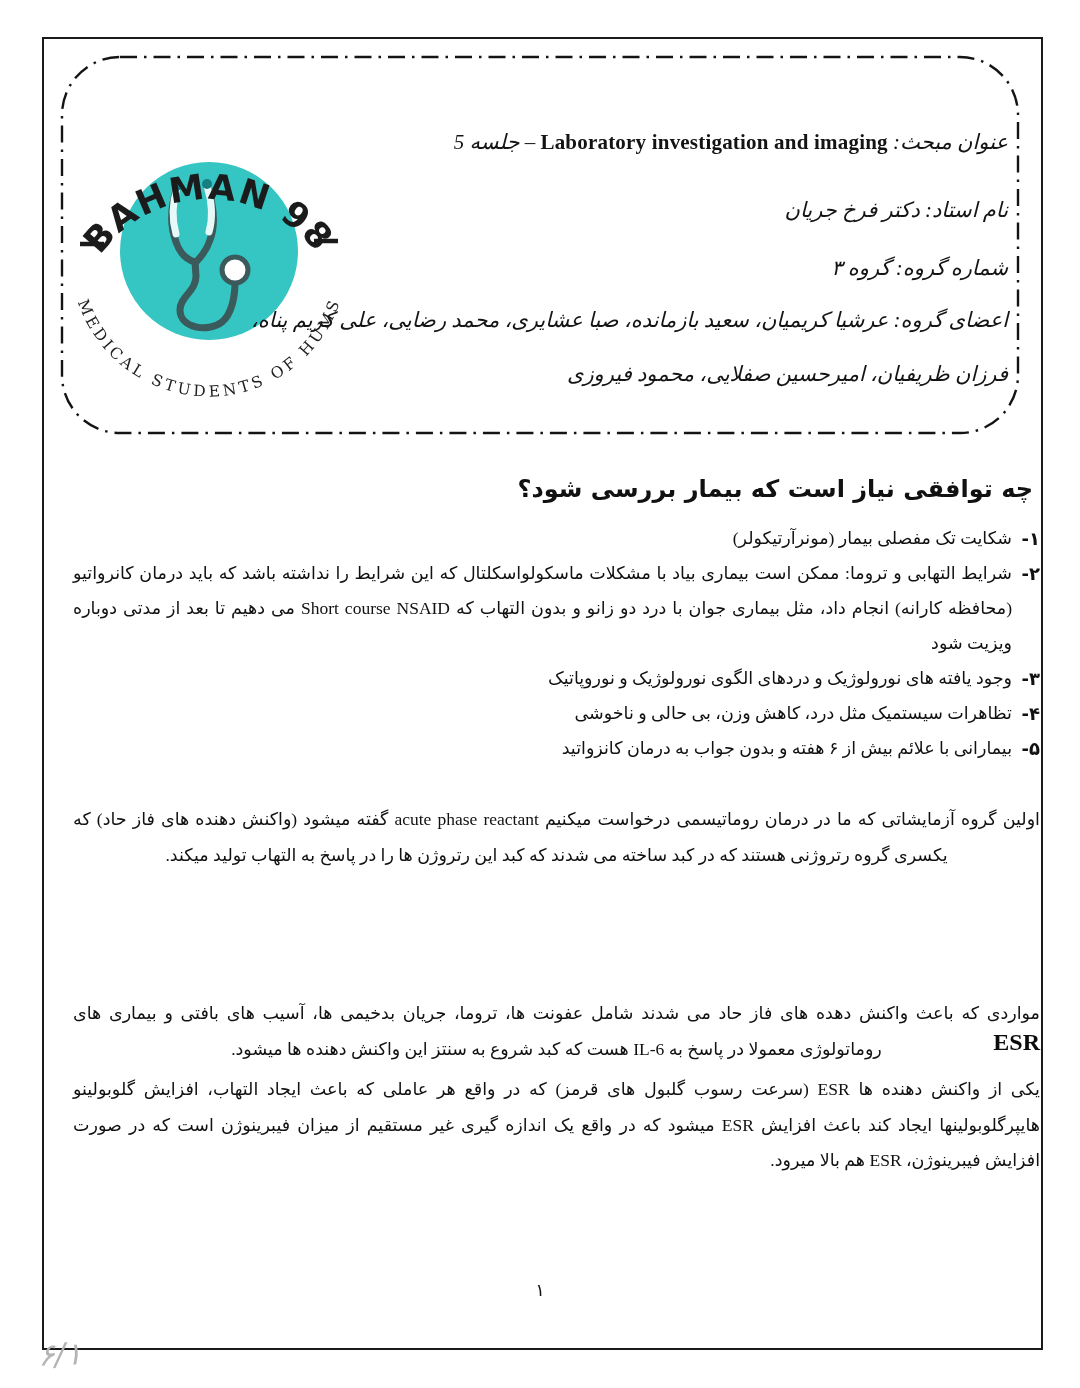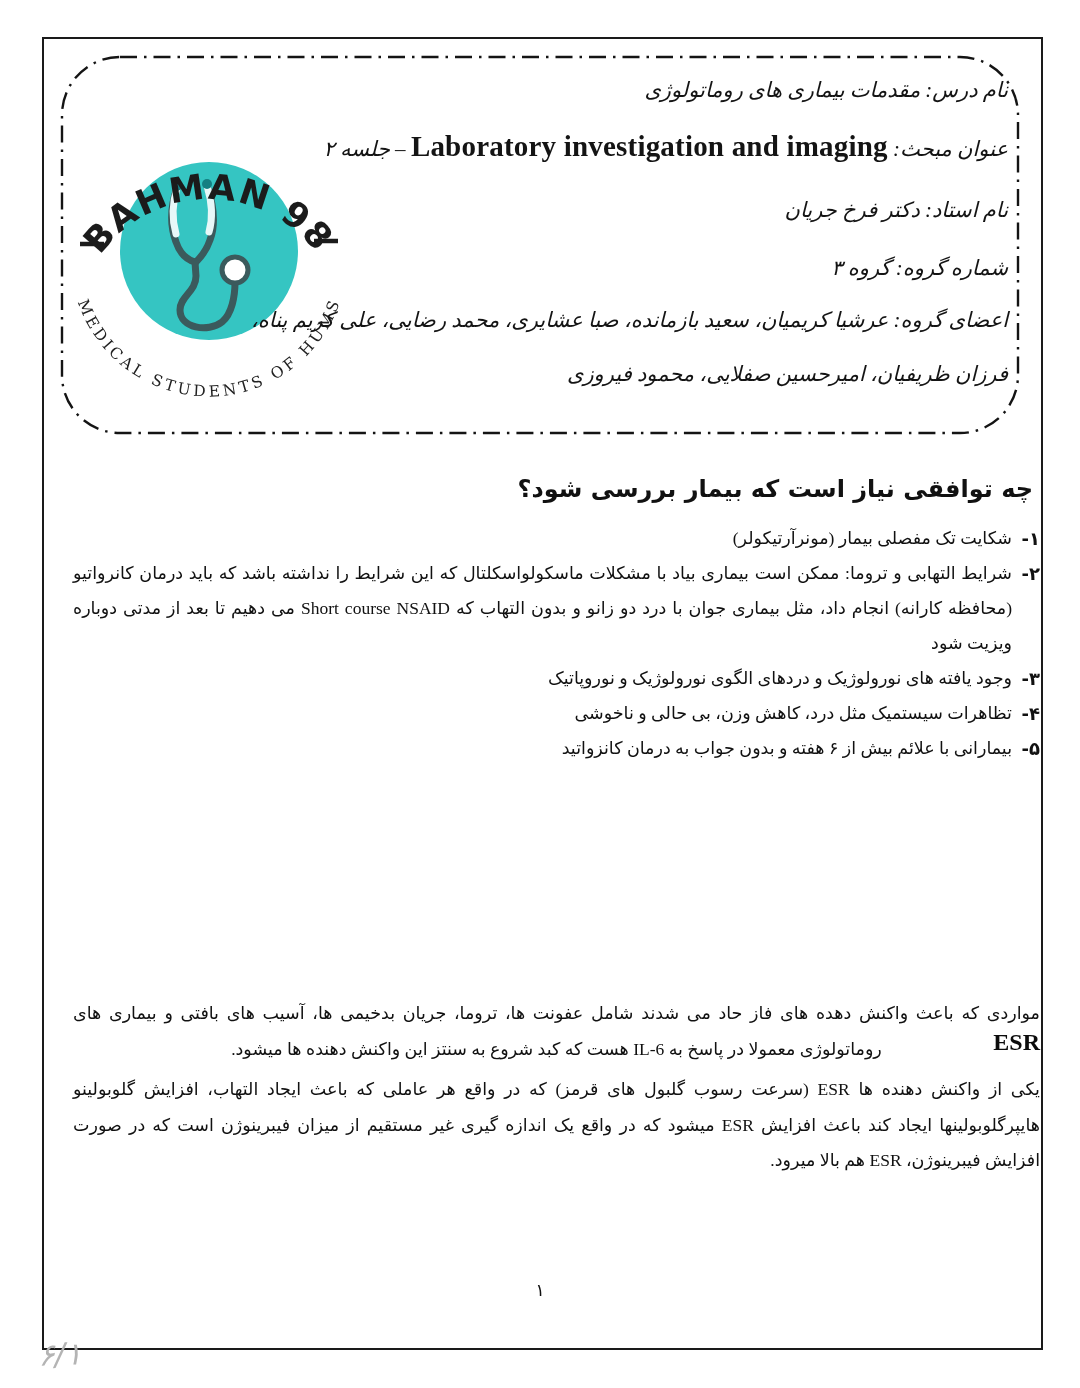--- a/index.html
+++ b/index.html
@@ -17,21 +17,21 @@
   .logo{ position:absolute; left:68px; top:98px; width:292px; height:302px; }
   
   .hline{
     position:absolute; right:72px; white-space:nowrap; color:#141414;
     font-family:"Liberation Serif","DejaVu Sans",sans-serif;
     font-style:italic; font-size:21px; text-align:right;
   }
   .h-course{top:78px;} .h-topic{top:130px;} .h-prof{top:198px;}
   .h-group{top:256px;} .h-mem1{top:308px;} .h-mem2{top:362px;}
   .topic-en{
-    font-style:normal; font-weight:bold; font-size:29px;
+    font-style:normal; font-weight:bold; font-size:21px;
     font-family:"Liberation Serif","DejaVu Serif",serif; letter-spacing:.2px;
   }
   
   .btxt{
     color:#111; font-size:17.5px; line-height:35px;
     font-family:"Liberation Serif","DejaVu Sans",sans-serif;
   }
   .q-heading{
     position:absolute; top:475px; right:47px; font-weight:bold; font-size:24px;
     font-family:"DejaVu Sans",sans-serif; color:#111; text-align:right; white-space:nowrap;
@@ -94,24 +94,23 @@
     </g>
 
     <text font-family="DejaVu Sans, sans-serif" font-size="35" font-weight="bold" fill="#1b1b1b" letter-spacing="2">
       <textPath href="#arcTop" startOffset="50%" text-anchor="middle">BAHMAN 98</textPath>
     </text>
     <text font-family="DejaVu Serif, serif" font-size="15.5" fill="#222" letter-spacing="3.5">
       <textPath href="#arcBottom" startOffset="50%" text-anchor="middle">MEDICAL STUDENTS OF HUMS</textPath>
     </text>
   </svg>
 
-  <div class="hline h-course">نام درس: مقدمات بیماری های روماتولوژی</div>
 
   <div class="hline h-topic">
-    <span>عنوان مبحث: </span><span class="topic-en">Laboratory investigation and imaging</span><span> – جلسه ۲</span>
+    <span>عنوان مبحث: </span><span class="topic-en">Laboratory investigation and imaging</span><span> – جلسه 5</span>
   </div>
 
   <div class="hline h-prof">نام استاد: دکتر فرخ جریان</div>
   <div class="hline h-group">شماره گروه: گروه ۳</div>
   <div class="hline h-mem2">فرزان ظریفیان، امیرحسین صفلایی، محمود فیروزی</div>
   <div class="hline h-mem1">اعضای گروه: عرشیا کریمیان، سعید بازمانده، صبا عشایری، محمد رضایی، علی کریم پناه،</div>
 
   <div class="q-heading">چه توافقی نیاز است که بیمار بررسی شود؟</div>
 
   <div class="nlist btxt">
@@ -131,20 +130,21 @@
       <span class="li-num">۴-</span>
       <span class="li-text">تظاهرات سیستمیک مثل درد، کاهش وزن، بی حالی و ناخوشی</span>
     </div>
     <div class="li">
       <span class="li-num">۵-</span>
       <span class="li-text">بیمارانی با علائم بیش از ۶ هفته و بدون جواب به درمان کانزواتید</span>
     </div>
   </div>
 
 
+  <div class="para btxt last-center apr-p1">اولین گروه آزمایشاتی که ما در درمان روماتیسمی درخواست میکنیم acute phase reactant گفته میشود (واکنش دهنده های فاز حاد) که یکسری گروه رتروژنی هستند که در کبد ساخته می شدند که کبد این رتروژن ها را در پاسخ به التهاب تولید میکند.</div>
 
 
   <div class="para btxt last-center apr-p2">مواردی که باعث واکنش دهده های فاز حاد می شدند شامل عفونت ها، تروما، جریان بدخیمی ها، آسیب های بافتی و بیماری های روماتولوژی معمولا در پاسخ به IL-6 هست که کبد شروع به سنتز این واکنش دهنده ها میشود.</div>
 
   <div class="sec-heading esr-h">ESR</div>
 
   <div class="para btxt last-right esr-p">یکی از واکنش دهنده ها ESR (سرعت رسوب گلبول های قرمز) که در واقع هر عاملی که باعث ایجاد التهاب، افزایش گلوبولینو هایپرگلوبولینها ایجاد کند باعث افزایش ESR میشود که در واقع یک اندازه گیری غیر مستقیم از میزان فیبرینوژن است که در صورت افزایش فیبرینوژن، ESR هم بالا میرود.</div>
 
   <div class="page-num">۱</div>
 

